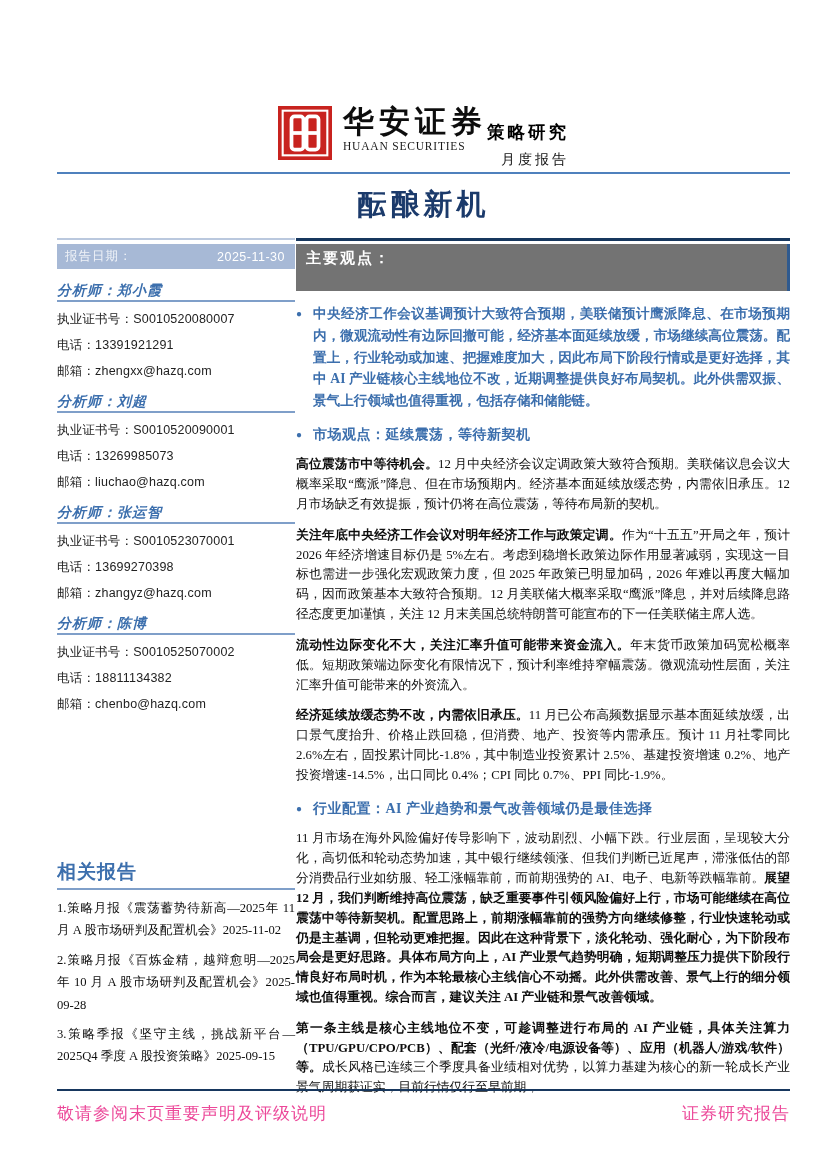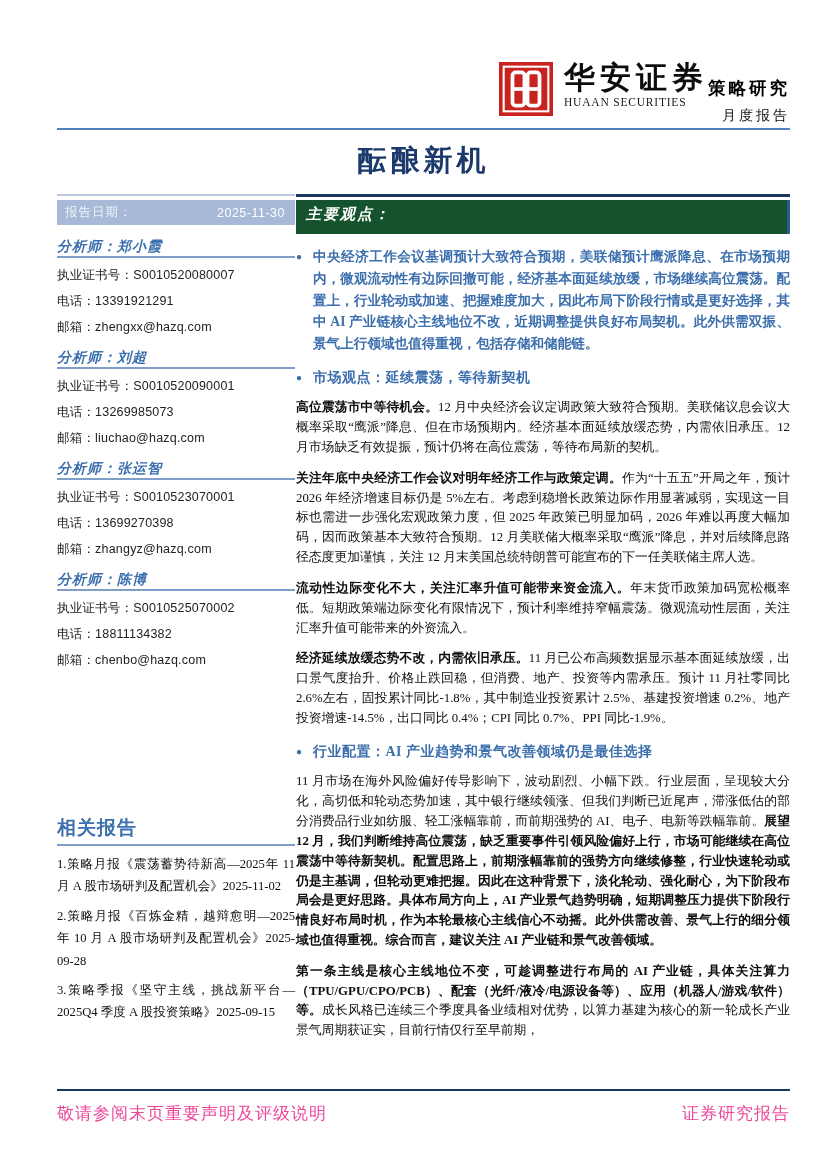--- a/index.html
+++ b/index.html
@@ -4,21 +4,21 @@
 <style>
   * { box-sizing: border-box; }
   html, body { margin: 0; padding: 0; background: #ffffff; }
   .page {
     width: 826px; height: 1169px; position: relative; background: #fff;
     font-family: "Liberation Serif", "DejaVu Serif", serif;
     padding: 62px 36px 0 57px; overflow: hidden; color: #111;
   }
 
   
-  .header-row { display: flex; justify-content: flex-end; align-items: flex-start; }
+  .header-row { display: flex; justify-content: center; align-items: flex-start; margin-top: 44px; }
   .brand { display: flex; align-items: flex-start; gap: 11px; }
   .brand-text .cn { font-size: 31px; font-weight: bold; color: #0d0d0d; line-height: 1.05; letter-spacing: 5px; }
   .brand-text .en { font-size: 11.5px; color: #1a1a1a; letter-spacing: 0.8px; margin-top: 1px; }
   .report-type { text-align: right; padding-top: 14px; }
   .report-type .t1 { font-size: 17.5px; font-weight: bold; color: #000; letter-spacing: 3px; }
   .report-type .t2 { font-size: 14px; color: #111; margin-top: 7px; letter-spacing: 3px; }
   .header-line { height: 2px; background: #4f81bd; margin-top: 3px; }
 
   .title { text-align: center; font-size: 29px; font-weight: bold; color: #1b3a6b; letter-spacing: 4px; margin: 11px 0 13px; }
 
@@ -34,21 +34,21 @@
   .analyst { margin-top: 13px; }
   .analyst .name { color: #3c6fad; font-weight: bold; font-size: 14px; letter-spacing: 1px; padding-bottom: 0; border-bottom: 2px solid #7f9fc9; font-style: italic; }
   .analyst .row { font-size: 12.5px; color: #222; margin-top: 9px; letter-spacing: 0.2px; }
   .related { margin-top: 146px; }
   .related .rtitle { color: #3c6fad; font-weight: bold; font-size: 19px; letter-spacing: 1px; padding-bottom: 3px; border-bottom: 2px solid #7f9fc9; }
   .related .item { font-family: "Liberation Serif", "DejaVu Serif", serif; font-size: 12.6px; color: #0d0d0d; line-height: 1.78; margin-top: 7px; text-align: justify; }
 
   
   .maincol { flex: 1; min-width: 0; }
   .main-topline { height: 3px; background: #17375e; margin-bottom: 3px; }
-  .banner { background: #14532d; color: #fff; font-weight: bold; font-size: 15px; letter-spacing: 2px; padding: 5px 10px 10px; border-right: 3px solid #2f5a8f; font-style: italic; }
+  .banner { background: #737373; color: #fff; font-weight: bold; font-size: 15px; letter-spacing: 2px; padding: 5px 10px 23px; border-right: 3px solid #2f5a8f; }
   .key-point { display: flex; margin-top: 12px; color: #3c6fad; font-weight: bold; font-size: 13.6px; line-height: 1.6; text-align: justify; }
   .bullet { width: 17px; flex: none; font-size: 10px; padding-top: 3px; color: #3c6fad; }
   .sec-heading { display: flex; margin-top: 13px; color: #3c6fad; font-weight: bold; font-size: 14px; letter-spacing: 0.5px; line-height: 1.4; }
   .para { margin-top: 11px; font-size: 12.8px; line-height: 1.55; color: #0d0d0d; text-align: justify; }
   .para .b { font-weight: bold; }
 
   
   .footer { position: absolute; left: 57px; right: 36px; bottom: 44px; }
   .footer-line { height: 2px; background: #17375e; margin-bottom: 11px; }
   .footer-row { display: flex; justify-content: space-between; font-size: 17px; color: #ec4899; letter-spacing: 1px; }

